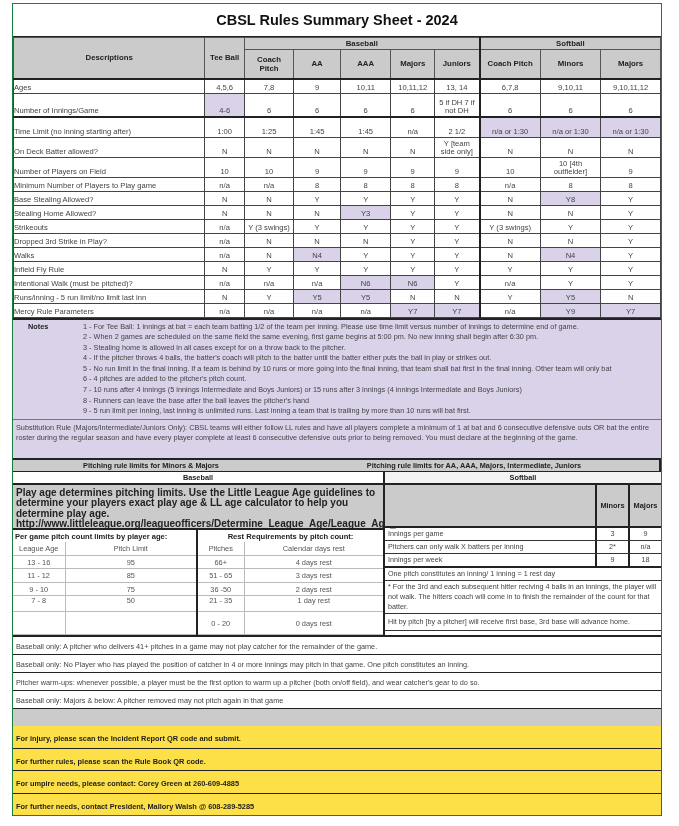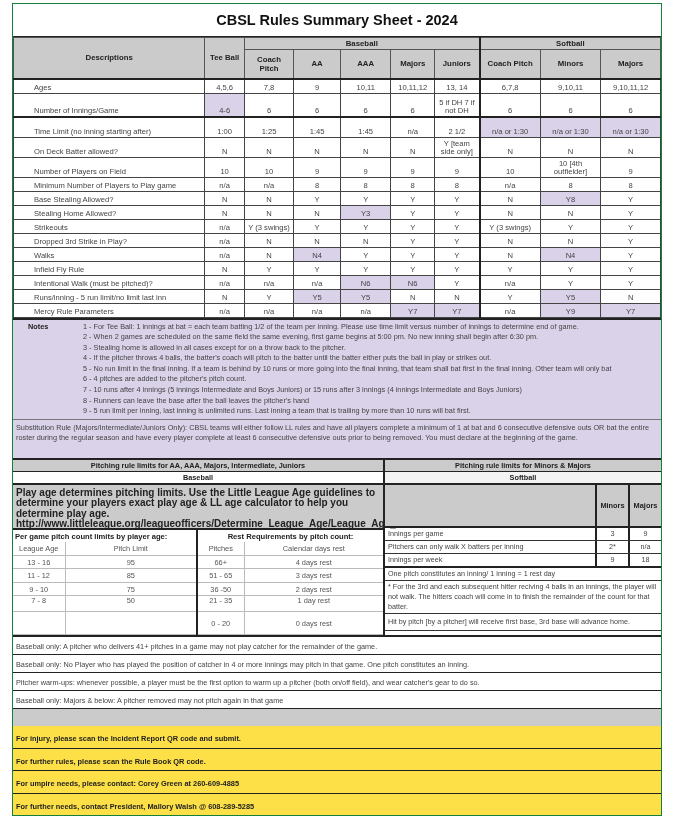--- a/index.html
+++ b/index.html
@@ -3,21 +3,21 @@
 <meta charset="utf-8">
 <style>
   html,body{margin:0;padding:0;background:#ffffff;}
   body{width:679px;height:826px;position:relative;font-family:"Liberation Sans",sans-serif;color:#333;overflow:hidden;}
   .sheet{position:absolute;left:12px;top:3px;width:648px;border:1px solid #15803d;}
   .title{height:32px;border-bottom:1px solid #222;text-align:center;font-size:14.5px;line-height:32px;color:#111;font-weight:bold;font-family:"Liberation Sans",sans-serif;}
   table{border-collapse:collapse;width:100%;table-layout:fixed;}
   td,th{padding:0 2px;font-size:7.6px;text-align:center;vertical-align:bottom;overflow:hidden;}
   .main th{background:#cbcbcb;color:#222;font-weight:bold;font-size:7.8px;vertical-align:middle;border:1px solid #555;}
   .main td{border:1px solid #444;height:13px;line-height:8.5px;color:#444;}
-  .main td.desc{text-align:left;padding-left:20px;}
+  .main td.desc{text-align:left;padding-left:0;}
   .main tr.tall td{height:22px;}
   .main tr.med td{height:19px;}
   .hl{background:#d9d2e9;}
   .thickL{border-left:2px solid #222 !important;}
   .thickB{border-bottom:2px solid #222 !important;}
   .notes{background:#d9d2e9;border-top:2px solid #222;padding:2px 0 2px 0;font-size:7.3px;color:#444;}
   .notes .row{display:flex;height:10.6px;line-height:10.6px;white-space:nowrap;overflow:hidden;}
   .notes .lbl{width:55px;padding-left:15px;font-weight:bold;color:#222;flex:none;}
   .notes .txt{flex:1;overflow:hidden;}
   .subst{background:#d9d2e9;border-top:1px solid #777;font-size:7.3px;color:#444;padding:3px 3px;line-height:10px;height:32px;}
@@ -298,22 +298,22 @@
         <div class="txt">8 - Runners can leave the base after the ball leaves the pitcher's hand</div>
       </div>
       <div class="row">
         <div class="lbl"></div>
         <div class="txt">9 - 5 run limit per inning, last inning is unlimited runs. Last inning a team that is trailing by more than 10 runs will bat first.</div>
       </div>
     </div>
   <div class="subst">Substitution Rule (Majors/Intermediate/Juniors Only):  CBSL teams will either follow LL rules and have all players complete a minimum of 1 at bat and 6 consecutive defensive outs OR bat the entire roster during the regular season and have every player complete at least 6 consecutive defensive outs prior to being removed.  You must declare at the beginning of the game.</div>
 
   <div class="pitch-head">
+    <div style="flex:1">Pitching rule limits for Minors &amp; Majors</div>
     <div style="width:370px;border-right:2px solid #222">Pitching rule limits for AA, AAA, Majors, Intermediate, Juniors</div>
-    <div style="flex:1">Pitching rule limits for Minors &amp; Majors</div>
   </div>
   <div class="sub-head">
     <div style="width:370px;border-right:2px solid #222;border-top:1px solid #222;background:#fff">Baseball</div>
     <div style="flex:1;background:#f3f3f3;border-top:1px solid #222">Softball</div>
   </div>
 
   <div class="lowerwrap">
     <div class="lw-left">
       <div class="playage">Play age determines pitching limits. Use the Little League Age guidelines to determine your players exact play age &amp; LL age calculator to help you determine play age. http://www.littleleague.org/leagueofficers/Determine_League_Age/League_Age_Calculator.htm</div>
       <table class="lltable">

